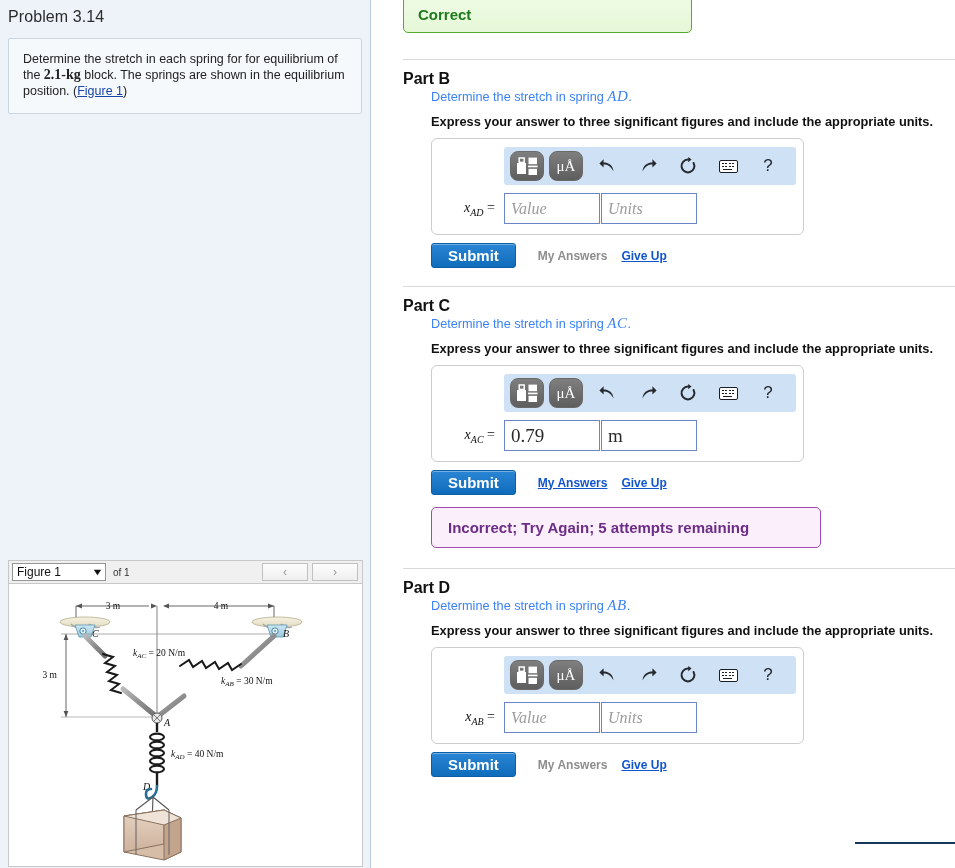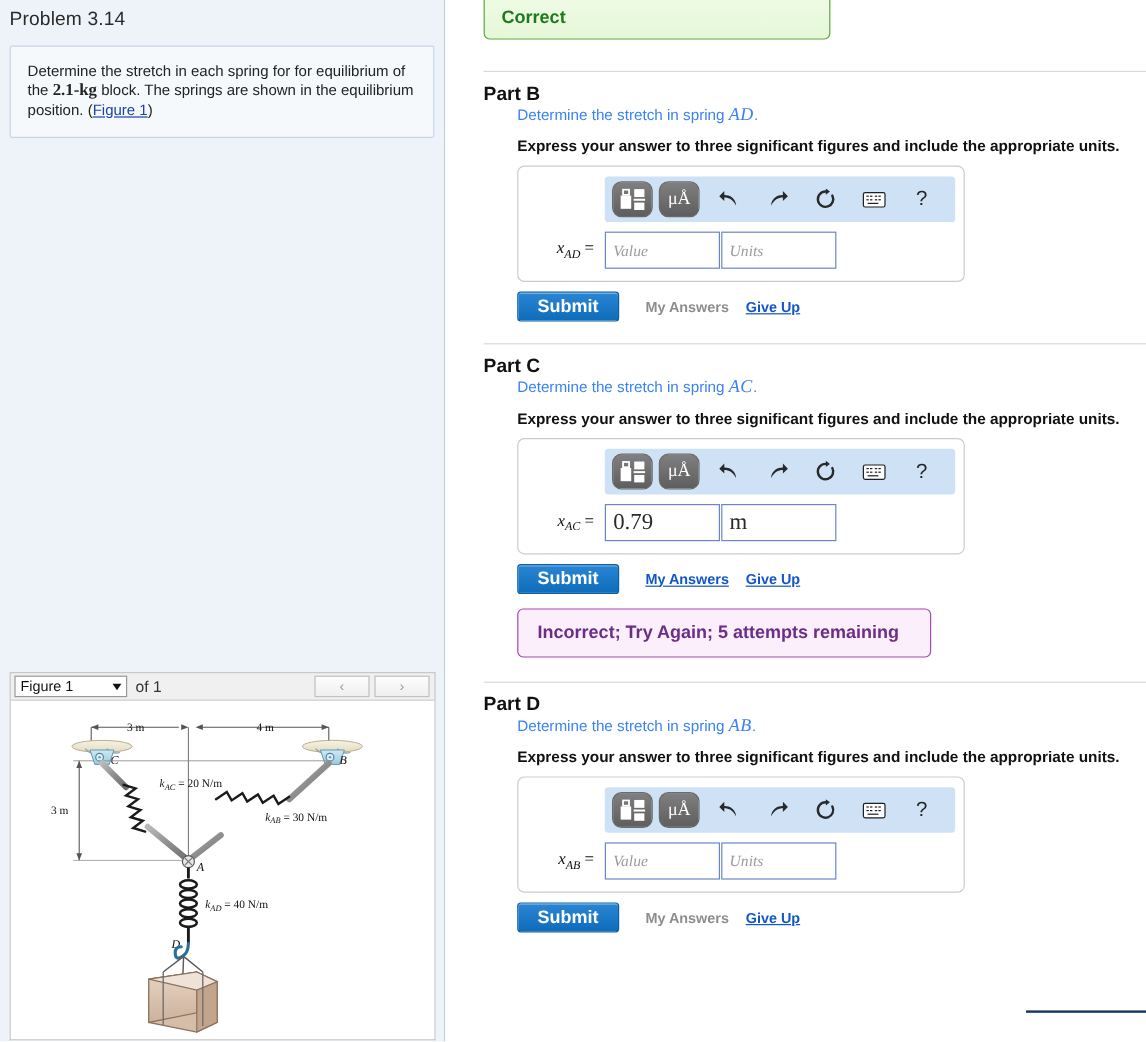--- a/index.html
+++ b/index.html
@@ -47,21 +47,21 @@
     display: flex; align-items: center; padding: 0 3px;
     position: relative;
   }
   .fig-select {
     width: 94px; height: 18px; font-size: 12px;
     border: 1px solid #969696; background: #fff;
     display: flex; align-items: center; justify-content: space-between;
     padding: 0 3px 0 4px; color: #111; font-family: "Liberation Sans", sans-serif;
   }
   .fig-select .caret { font-size: 9px; transform: scaleX(1.4); }
-  .fig-of { font-size: 13px; color: #333; margin-left: 7px; }
+  .fig-of { font-size: 10px; color: #333; margin-left: 7px; }
   .fig-navs { position: absolute; right: 4px; top: 2px; display: flex; gap: 4px; }
   .fig-nav {
     width: 46px; height: 18px; border: 1px solid #c0c0c0;
     background: linear-gradient(#fdfdfd, #efefef);
     display: flex; align-items: center; justify-content: center;
     color: #9a9a9a; font-size: 12px;
   }
   .figure-canvas {
     border: 1px solid #c8c8c8; border-top: none;
     background: #fff; height: 283px; position: relative; overflow: hidden;
@@ -80,21 +80,21 @@
     font-size: 15px; font-weight: bold;
     display: inline-block;
   }
   .banner-correct {
     background: linear-gradient(#eefbe4, #e6f8d8);
     border: 1px solid #5aa832; color: #1f7a1f;
     width: 289px; position: relative; top: -4px;
   }
   .banner-incorrect {
     background: #fbeffb; border: 1px solid #a549b0;
-    color: #6c2d86; width: 345px; padding: 11px 16px;
+    color: #6c2d86; width: 390px; padding: 11px 16px;
   }
 
   .part-head {
     font-size: 16px; font-weight: bold; color: #111;
     margin: 10px 0 0 0;
   }
   .part-body { padding-left: 28px; }
   .q-line { font-size: 12.7px; color: #3b82f6; margin: 0 0 0 0; }
   .q-line .mvar { font-family: "Liberation Serif", serif; font-style: italic; font-size: 15px; letter-spacing:.5px; }
   .q-instr { font-size: 12.8px; font-weight: bold; color: #111; margin: 9px 0 0 0; }
@@ -144,21 +144,21 @@
   .var-label .eq { font-style: normal; }
   .inp {
     border: 1px solid #6b86c7; height: 31px;
     font-family: "Liberation Serif", serif;
     font-size: 19px; padding: 0 6px;
     display: flex; align-items: center;
     background: #fff;
   }
   .inp.value { width: 96px; }
   .inp.units { width: 96px; margin-left: 1px; }
-  .inp.placeholder { color: #9b9b9b; font-style: italic; font-size: 13px; }
+  .inp.placeholder { color: #9b9b9b; font-style: italic; font-size: 16px; }
   .inp.filled { color: #2a2a2a; }
 
   .actions { display: flex; align-items: center; margin-top: 8px; }
   .submit-btn {
     background: linear-gradient(#2a86d4, #0f6cbb);
     border: 1px solid #0a5fa5; border-radius: 3px;
     color: #fff; font-size: 15px; font-weight: bold;
     padding: 6px 16px; height: 25px;
     display:flex;align-items:center;justify-content:center;
     box-shadow: inset 0 1px 0 rgba(255,255,255,.35);

